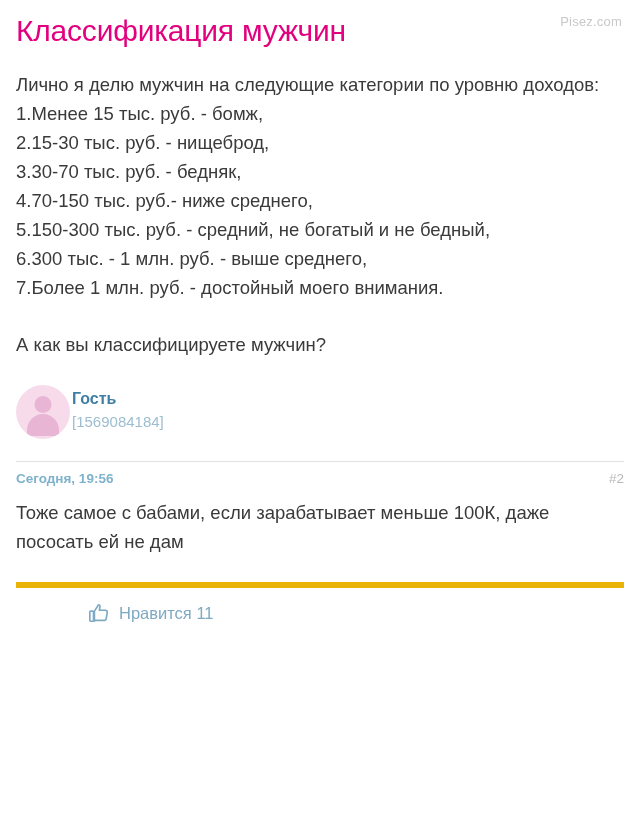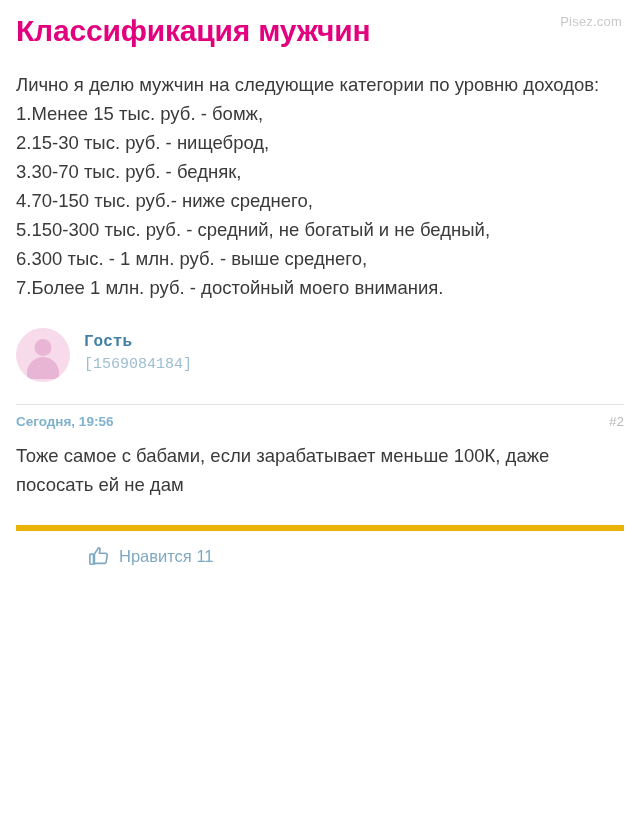--- a/index.html
+++ b/index.html
@@ -45,21 +45,21 @@
   .breadcrumb .sep {
     color: #3f7fa5;
     font-weight: bold;
     padding: 0 2px;
   }
   h1.title {
     margin: 14px 0 0 0;
     font-size: 30px;
     line-height: 34px;
     color: #e3007f;
-    font-weight: bold;
+    font-weight: normal;
     letter-spacing: -0.2px;
   }
   .post-body {
     margin-top: 22px;
     font-size: 18.5px;
     line-height: 29px;
     color: #3a3a3a;
   }
   .post-body .line {
     white-space: pre-wrap;
@@ -98,23 +98,22 @@
     position: absolute;
     width: 32px;
     height: 22px;
     border-radius: 16px 16px 0 0;
     background: #e8b6d4;
     left: 50%;
     transform: translateX(-50%);
     bottom: 3px;
   }
   .author-info {
-    margin-left: 14px;
+    margin-left: 2px;
     padding-top: 4px;
-    font-family: Liberation Mono, monospace;
   }
   .author-name {
     color: #3f7fa5;
     font-weight: bold;
     font-size: 16px;
     line-height: 20px;
   }
   .author-id {
     color: #9dbdd0;
     font-size: 15px;
@@ -191,20 +190,21 @@
     <div class="line">Лично я делю мужчин на следующие категории по уровню доходов:</div>
     <div class="line">1.Менее 15 тыс. руб. - бомж,</div>
     <div class="line">2.15-30 тыс. руб. - нищеброд,</div>
     <div class="line">3.30-70 тыс. руб. - бедняк,</div>
     <div class="line">4.70-150 тыс. руб.- ниже среднего,</div>
     <div class="line">5.150-300 тыс. руб. - средний, не богатый и не бедный,</div>
     <div class="line">6.300 тыс. - 1 млн. руб. - выше среднего,</div>
     <div class="line">7.Более 1 млн. руб. - достойный моего внимания.</div>
   </div>
 
+  <div class="question">А как вы классифицируете мужчин?</div>
 
   <div class="author-block">
     <div class="avatar">
       <div class="head"></div>
       <div class="body"></div>
     </div>
     <div class="author-info">
       <div class="author-name">Гость</div>
       <div class="author-id">[1569084184]</div>
     </div>

